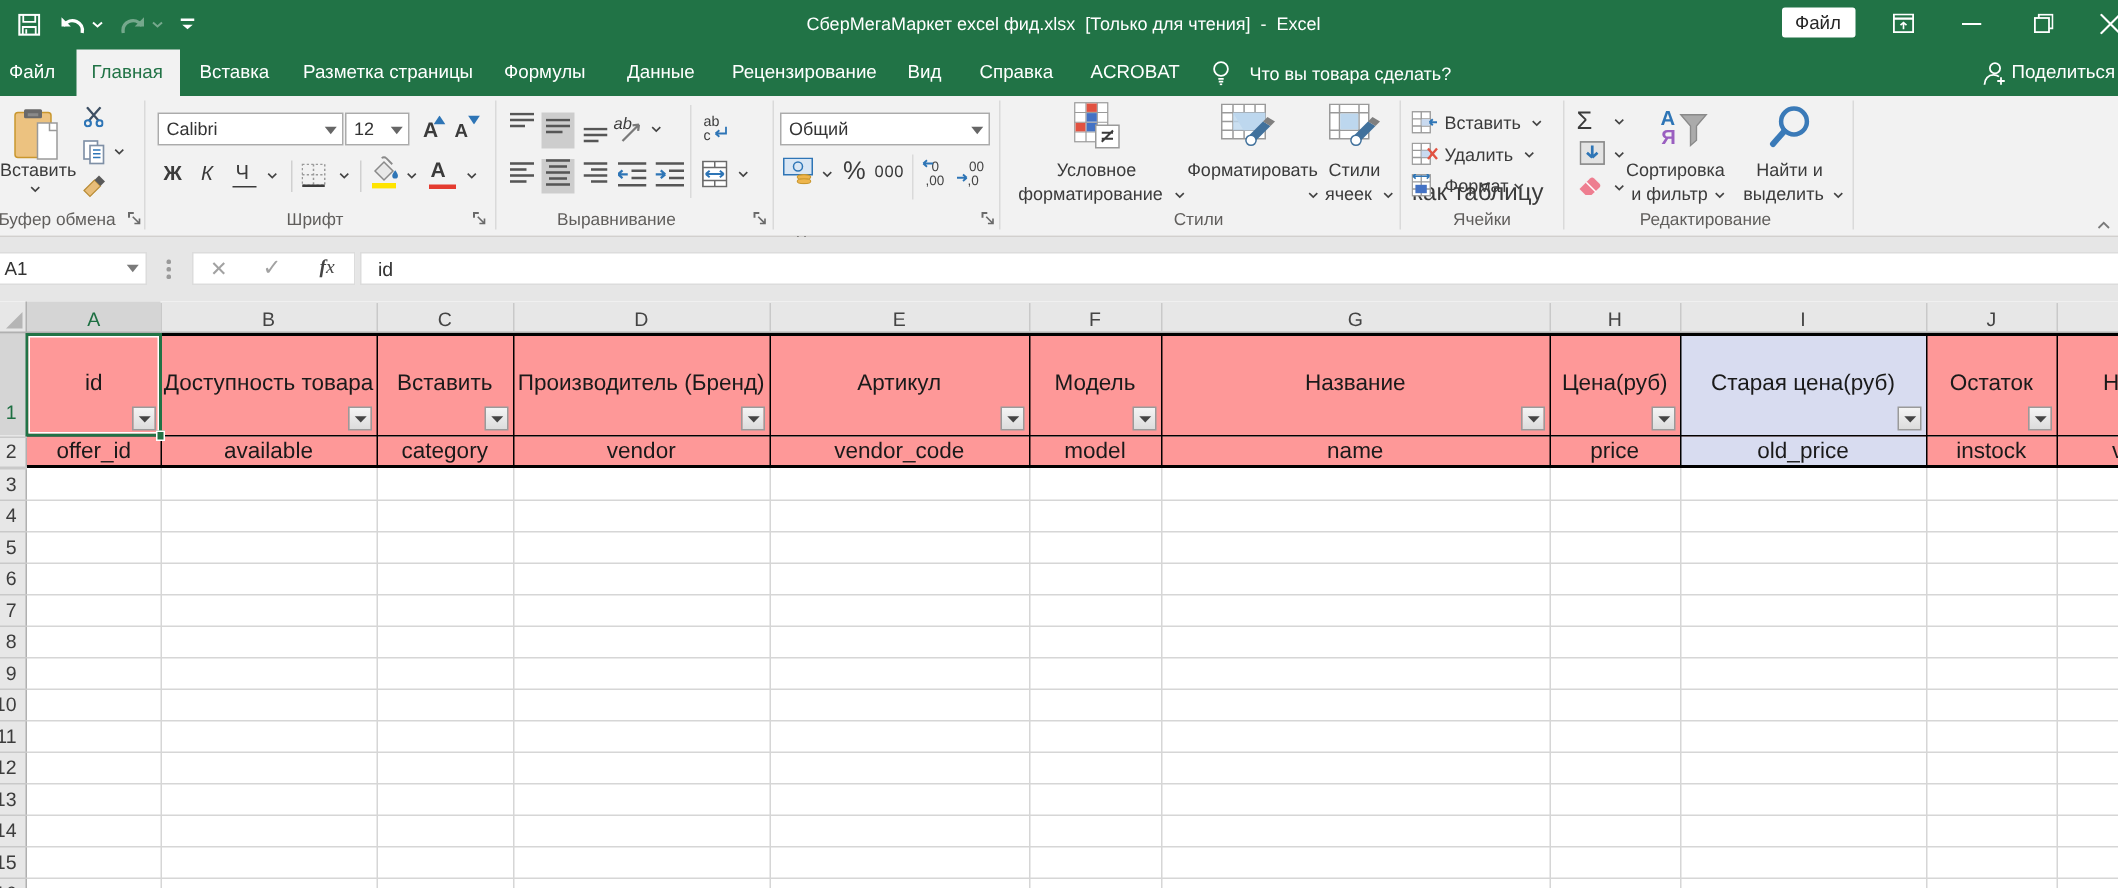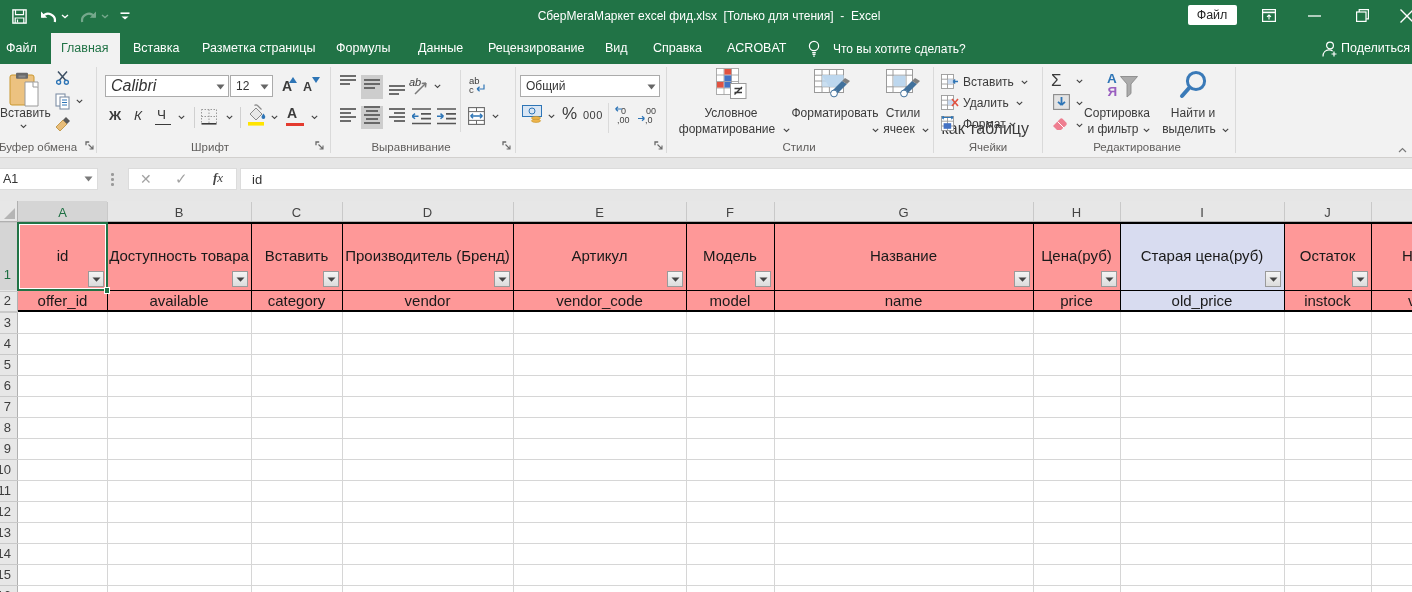--- a/index.html
+++ b/index.html
@@ -61,21 +61,21 @@
 <div class="ab" style="left:6px;top:41px;font-size:12.5px;color:#fff;white-space:nowrap;line-height:14.5px;">Файл</div>
 <div class="ab" style="left:61px;top:41px;font-size:12.5px;color:#217346;white-space:nowrap;line-height:14.5px;text-align:right;">Главная</div>
 <div class="ab" style="left:133px;top:41px;font-size:12.5px;color:#fff;white-space:nowrap;line-height:14.5px;">Вставка</div>
 <div class="ab" style="left:202px;top:41px;font-size:12.5px;color:#fff;white-space:nowrap;line-height:14.5px;">Разметка страницы</div>
 <div class="ab" style="left:336px;top:41px;font-size:12.5px;color:#fff;white-space:nowrap;line-height:14.5px;">Формулы</div>
 <div class="ab" style="left:418px;top:41px;font-size:12.5px;color:#fff;white-space:nowrap;line-height:14.5px;">Данные</div>
 <div class="ab" style="left:488px;top:41px;font-size:12.5px;color:#fff;white-space:nowrap;line-height:14.5px;">Рецензирование</div>
 <div class="ab" style="left:605px;top:41px;font-size:12.5px;color:#fff;white-space:nowrap;line-height:14.5px;">Вид</div>
 <div class="ab" style="left:653px;top:41px;font-size:12.5px;color:#fff;white-space:nowrap;line-height:14.5px;">Справка</div>
 <div class="ab" style="left:727px;top:41px;font-size:12.5px;color:#fff;white-space:nowrap;line-height:14.5px;">ACROBAT</div>
-<div class="ab" style="left:833px;top:42px;font-size:12px;color:#fff;white-space:nowrap;line-height:14px;">Что вы хотите сделать?</div>
+<div class="ab" style="left:833px;top:42px;font-size:12px;color:#fff;white-space:nowrap;line-height:14px;">Что вы товара сделать?</div>
 <svg class="ab" style="left:807px;top:40px" width="14" height="17" viewBox="0 0 14 17">
       <g fill="none" stroke="#fff" stroke-width="1.2">
         <circle cx="7" cy="6" r="4.6"></circle>
         <path d="M5.2 12.6h3.6M5.5 14.4h3M6.2 16.2h1.6"></path>
       </g>
     </svg>
 <svg class="ab" style="left:1322px;top:41px" width="16" height="16" viewBox="0 0 16 16">
       <g fill="none" stroke="#fff" stroke-width="1.2">
         <circle cx="8" cy="4.5" r="3.4"></circle>
         <path d="M1 15.5c0-4 2.6-6.6 6-6.6 1.4 0 2.7.4 3.7 1.2"></path>
@@ -115,21 +115,21 @@
 </svg>
 <div class="ab" style="left:-162px;top:141px;width:400px;text-align:center;font-size:11.5px;color:#605e5c;white-space:nowrap;line-height:13.5px;">Буфер обмена</div>
 <svg class="ab" style="left:85px;top:141px" width="10" height="10" viewBox="0 0 10 10">
       <g fill="none" stroke="#6a6a6a" stroke-width="1.3">
         <path d="M1 4.2V1h3.2"></path>
         <path d="M3.5 3.5 8 8M8 4.6V8H4.6" stroke-width="1.1"></path>
       </g>
     </svg>
 <div class="ab" style="left:96px;top:67px;width:1px;height:86px;background:#dadada;"></div>
 <div class="ab" style="left:105px;top:75px;width:124px;height:22px;background:#fff;border:1px solid #ababab;box-sizing:border-box;"></div>
-<div class="ab" style="left:111px;top:79px;font-size:16px;color:#333;white-space:nowrap;line-height:14px;font-style:italic;">Calibri</div>
+<div class="ab" style="left:111px;top:79px;font-size:12px;color:#333;white-space:nowrap;line-height:14px;">Calibri</div>
 <svg class="ab" style="left:216px;top:83.5px" width="9" height="6" viewBox="0 0 9 6">
       <path d="M0.5 0.5h8L4.5 5.5z" fill="#666"></path>
     </svg>
 <div class="ab" style="left:230px;top:75px;width:43px;height:22px;background:#fff;border:1px solid #ababab;box-sizing:border-box;"></div>
 <div class="ab" style="left:236px;top:79px;font-size:12px;color:#333;white-space:nowrap;line-height:14px;">12</div>
 <svg class="ab" style="left:260px;top:83.5px" width="9" height="6" viewBox="0 0 9 6">
       <path d="M0.5 0.5h8L4.5 5.5z" fill="#666"></path>
     </svg>
 <div class="ab" style="left:282px;top:78px;font-size:14px;color:#3b3b3b;white-space:nowrap;line-height:16px;font-weight:bold;">А</div>
 <svg class="ab" style="left:289px;top:77px" width="8" height="6" viewBox="0 0 8 6">

